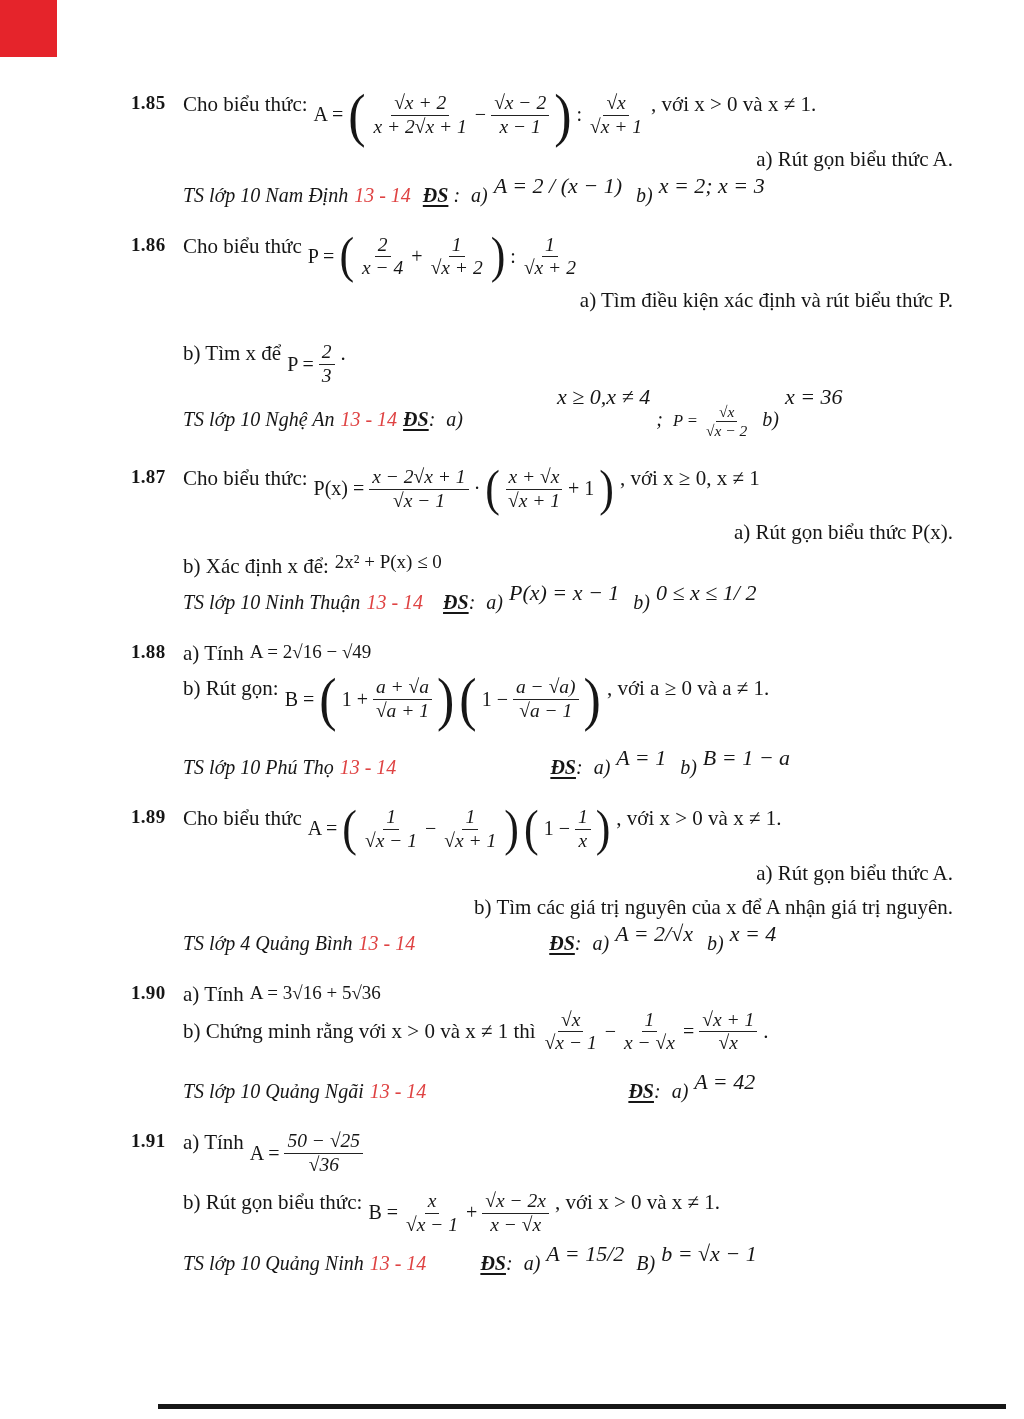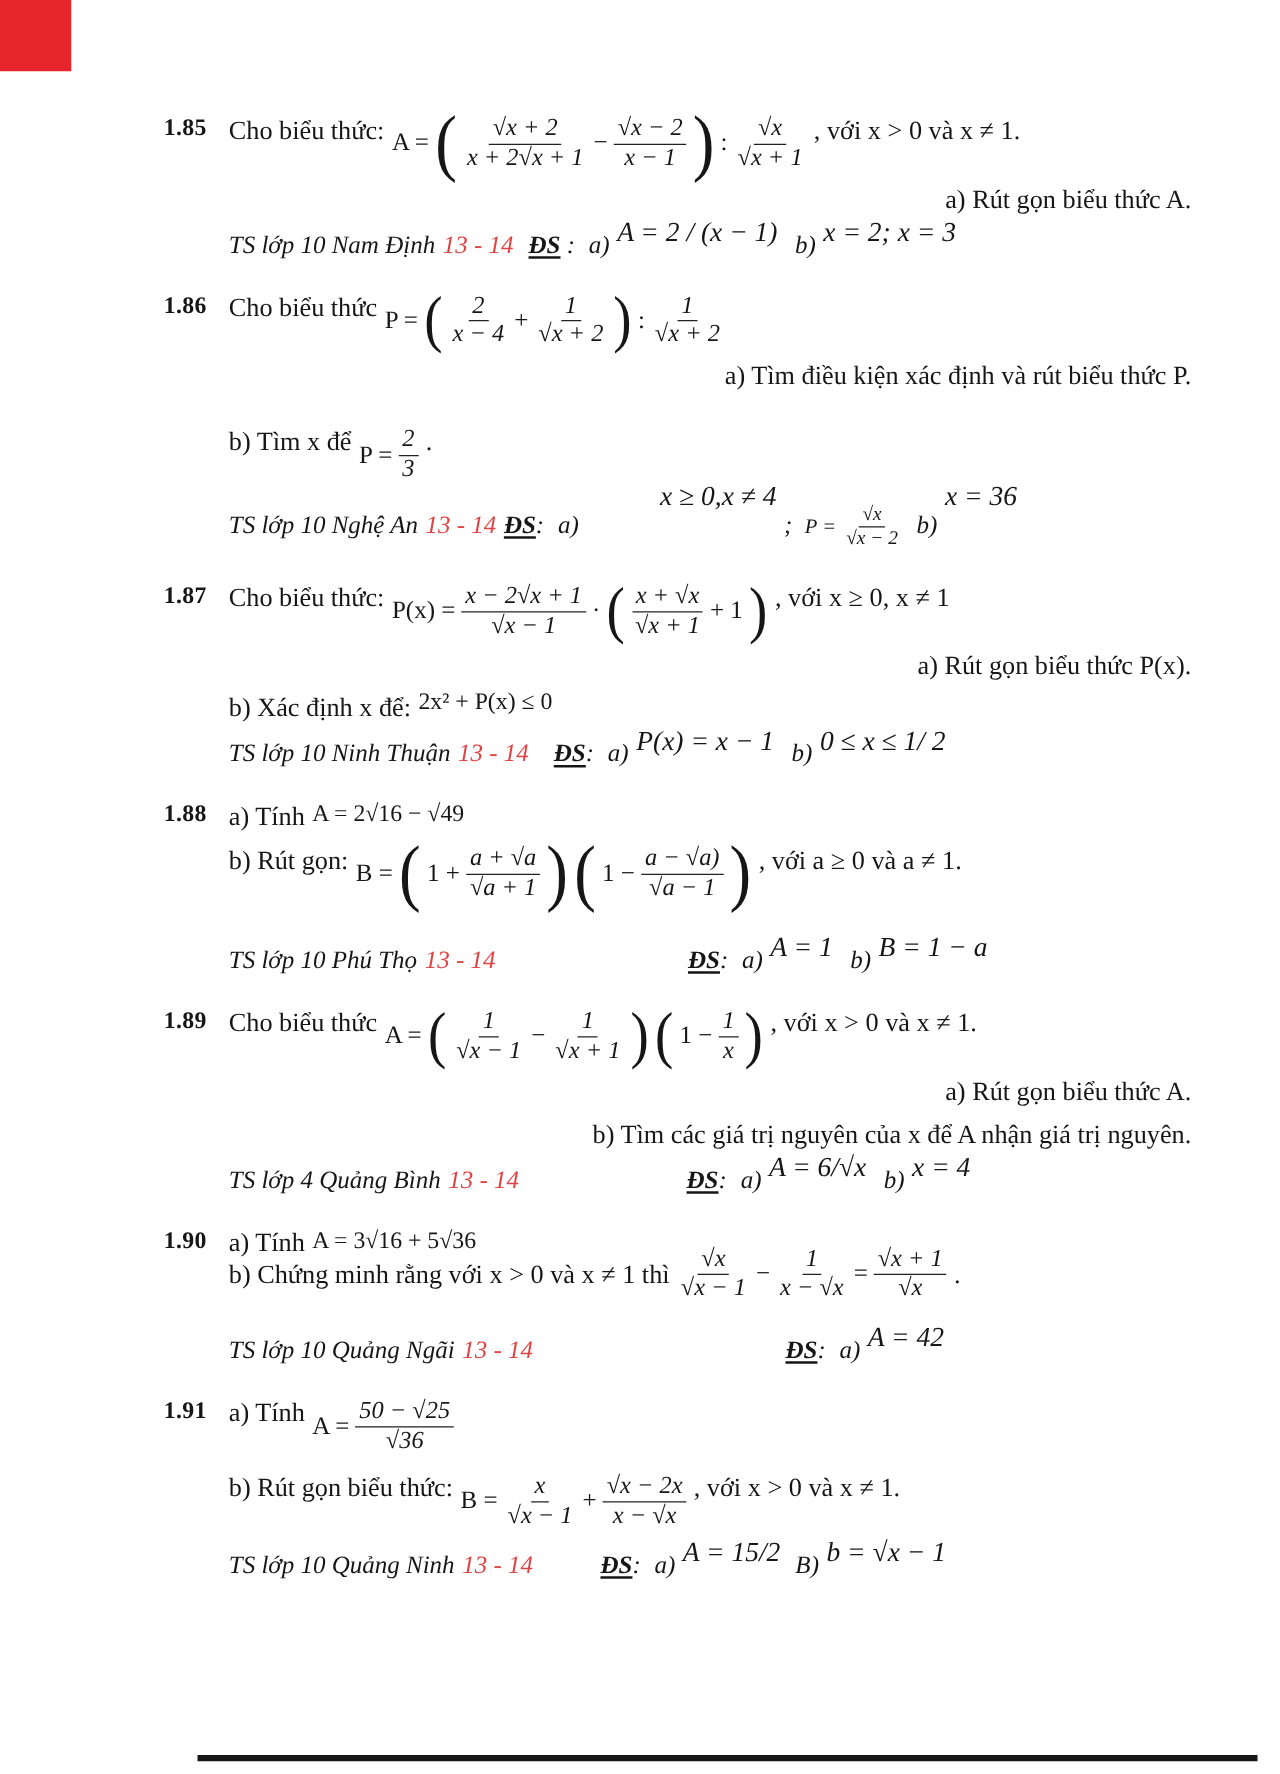--- a/index.html
+++ b/index.html
@@ -116,21 +116,21 @@
             <span class="de">3</span>
           </span>
       </span>
       <span>.</span>
     </div>
     <div class="ts indent" style="margin-top:16px">
       <span>TS lớp 10 Nghệ An</span>
       <span class="years">13 - 14</span>
       <span style="margin-left:0"><span class="ds">ĐS</span><span class="dsc">: </span></span>
       <span class="albl">a)</span>
-      <span class="rise" style="margin-left:59px;top:-22px">x ≥ 0,x ≠ 4</span>
+      <span class="rise" style="margin-left:88px;top:-22px">x ≥ 0,x ≠ 4</span>
       <span>;</span>
       <span class="fml ansfml" style="margin-left:4px">
         <span>P =</span>
         <span class="fr">
             <span class="nu">√x</span>
             <span class="de">√x − 2</span>
           </span>
       </span>
       <span class="albl" style="margin-left:6px">b)</span>
       <span class="rise" style="top:-22px">x = 36</span>
@@ -239,33 +239,33 @@
       </span>
       <span>, với x &gt; 0 và x ≠ 1.</span>
     </div>
     <div class="line indent">a) Rút gọn biểu thức A.</div>
     <div class="line indent">b) Tìm các giá trị nguyên của x để A nhận giá trị nguyên.</div>
     <div class="ts indent">
       <span>TS lớp 4 Quảng Bình</span>
       <span class="years">13 - 14</span>
       <span style="margin-left:128px"><span class="ds">ĐS</span><span class="dsc">: </span></span>
       <span class="albl">a)</span>
-      <span class="rise">A = 6/√x</span>
+      <span class="rise">A = 2/√x</span>
       <span class="albl" style="margin-left:8px">b)</span>
       <span class="rise">x = 4</span>
     </div>
   </div>
 
   <div class="prob">
     <div class="row">
       <span class="pn">1.90</span>
       <span>a) Tính</span>
       <span class="mt">A = 3√16 + 5√36</span>
     </div>
-    <div class="row indent" style="">
+    <div class="row indent" style="margin-top:12px">
       <span>b) Chứng minh rằng với x &gt; 0 và x ≠ 1 thì</span>
       <span class="fml" style="position:relative;top:-10px">
         <span class="fr">
             <span class="nu">√x</span>
             <span class="de">√x − 1</span>
           </span>
         <span class="op">−</span>
         <span class="fr">
             <span class="nu">1</span>
             <span class="de">x − √x</span>

